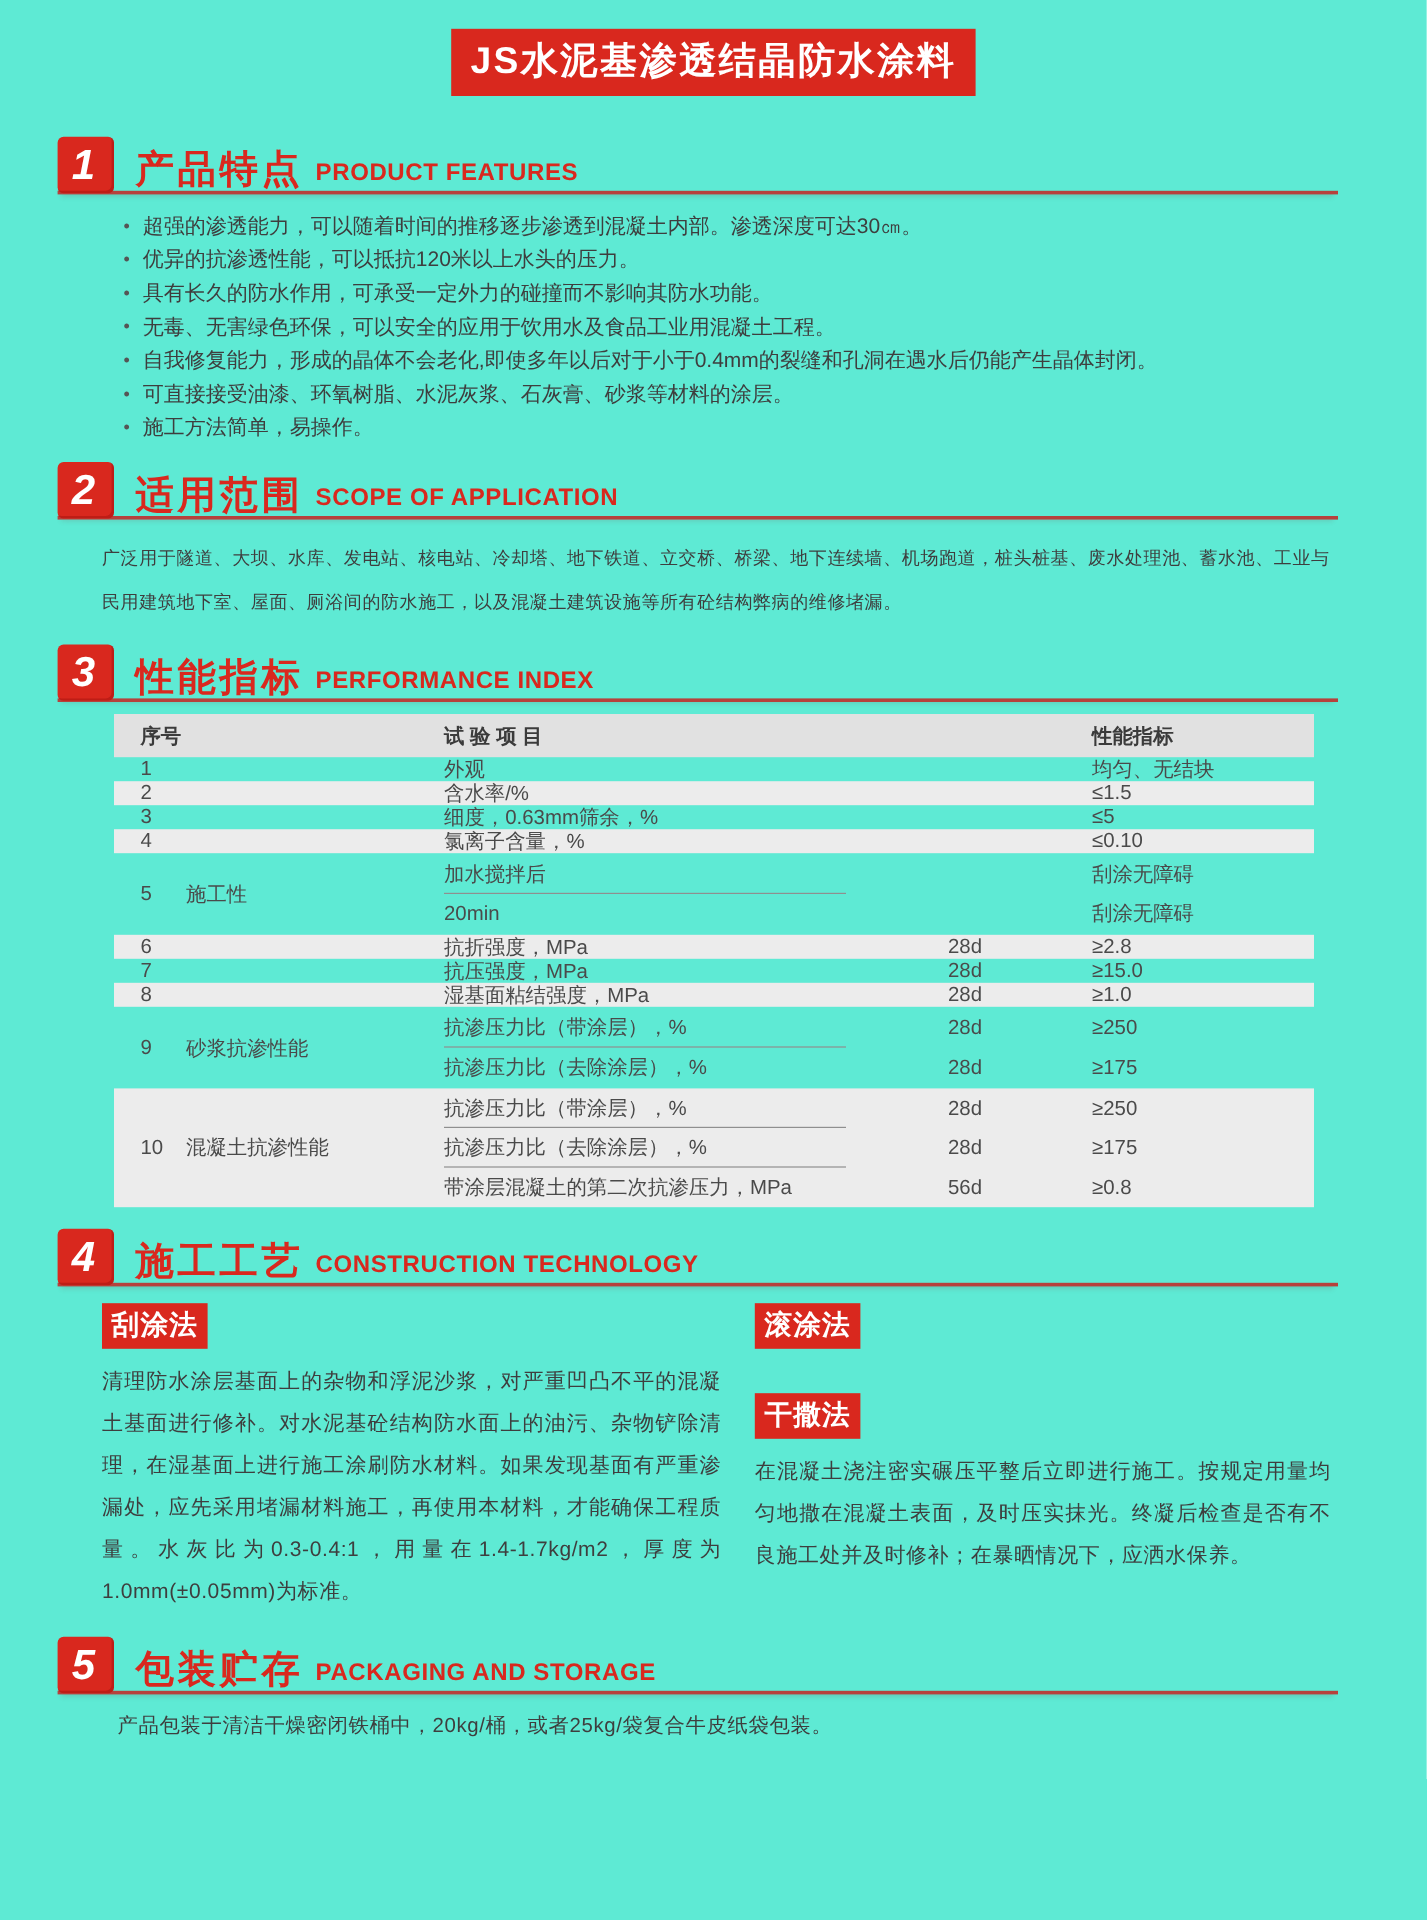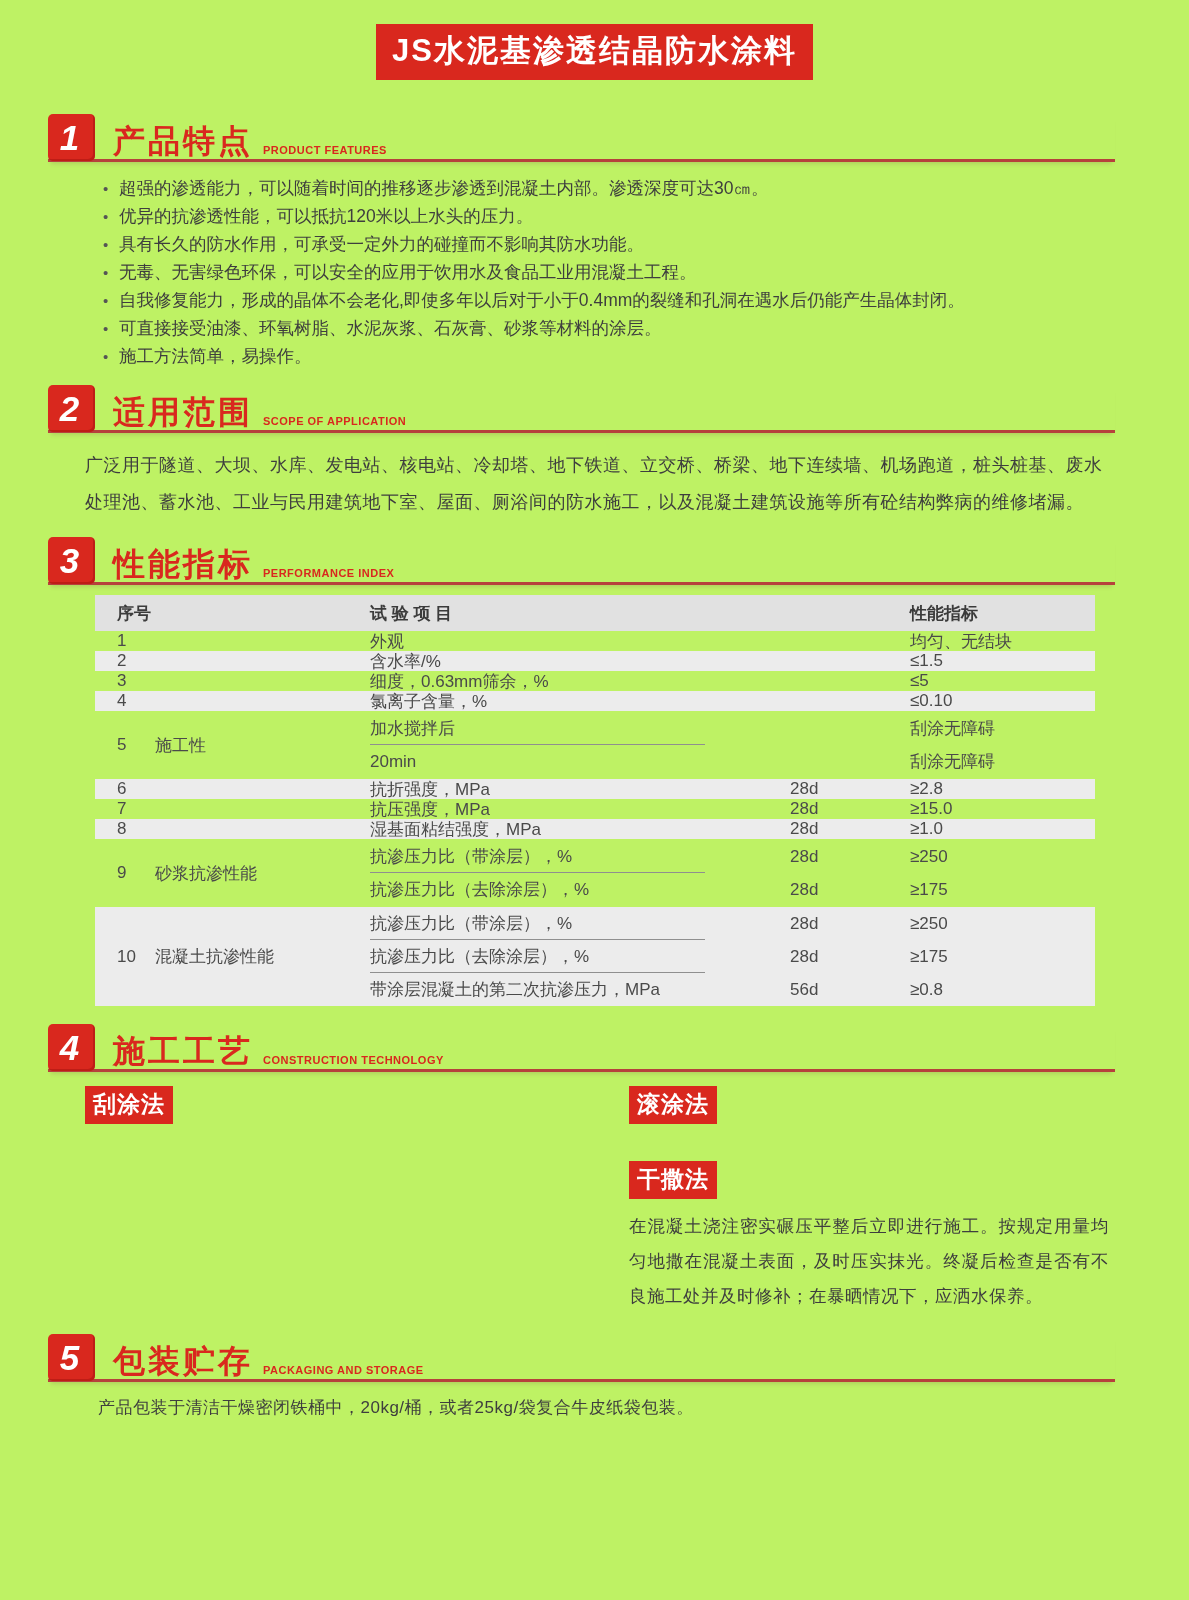--- a/index.html
+++ b/index.html
@@ -1,20 +1,20 @@
 <!DOCTYPE html>
 <html><head>
 <meta charset="utf-8">
 <style>
   * { margin:0; padding:0; box-sizing:border-box; }
   html,body { background:#ffffff; }
   body { font-family:"Liberation Sans","DejaVu Sans",sans-serif; }
   .page {
     position:relative; width:1189px; height:1600px; margin:0 auto;
-    background:#bef264; color:#3d3d3d; overflow:hidden;
+    background:#5eead4; color:#3d3d3d; overflow:hidden;
   }
   
   .title-banner {
     margin:24px auto 0; width:fit-content;
     background:#d9281e; color:#ffffff;
     font-size:31px; font-weight:bold; letter-spacing:2px;
     padding:6px 16px 8px;
   }
   
   .sec-head {
@@ -30,34 +30,34 @@
     color:#fff; font-size:35px; font-weight:bold; font-style:italic;
     display:flex; align-items:center; justify-content:center;
     padding-right:4px; margin-bottom:-2px;
     box-shadow:inset -2px -2px 0 rgba(140,10,10,0.35);
   }
   .sec-cn {
     color:#d9281e; font-size:32px; font-weight:bold;
     letter-spacing:3px; margin-left:18px; line-height:1.1;
   }
   .sec-en {
-    color:#d9281e; font-size:11px; font-weight:bold;
+    color:#d9281e; font-size:20px; font-weight:bold;
     margin-left:10px; margin-bottom:3px; letter-spacing:0.5px;
   }
   
   .bullets { list-style:none; margin:16px 60px 0 103px; }
   .bullets li {
     display:flex; font-size:17.5px; color:#3e3e3e;
     line-height:21px; margin-bottom:7px;
   }
   .bullets .dot { flex:0 0 16px; color:#555; font-size:15px; }
   
   .scope-text {
     margin:14px 80px 0 85px;
-    font-size:18px; line-height:37px; color:#3e3e3e;
+    font-size:15px; line-height:37px; color:#3e3e3e;
     letter-spacing:0.5px;
   }
   
   .ptable { margin:10px 0 0 95px; width:1000px; font-size:17px; color:#4a4a4a; }
   .trow { display:flex; align-items:stretch; }
   .trow.shade { background:#ececec; }
   .trow.thead { background:#e1e1e1; font-weight:bold; color:#3b3b3b; }
   .c1 { width:60px; flex:0 0 60px; padding-left:22px; display:flex; align-items:center; }
   .thead .c1 { }
   .c2 { width:205px; flex:0 0 205px; display:flex; align-items:center; }
@@ -309,20 +309,21 @@
 
   <div class="sec-head mt-s4">
     <div class="sec-num">4</div>
     <div class="sec-cn">施工工艺</div>
     <div class="sec-en">CONSTRUCTION TECHNOLOGY</div>
   </div>
 
   <div class="cols">
     <div class="col-left">
       <span class="badge">刮涂法</span>
+      <p class="method-text">清理防水涂层基面上的杂物和浮泥沙浆，对严重凹凸不平的混凝土基面进行修补。对水泥基砼结构防水面上的油污、杂物铲除清理，在湿基面上进行施工涂刷防水材料。如果发现基面有严重渗漏处，应先采用堵漏材料施工，再使用本材料，才能确保工程质量。水灰比为0.3-0.4:1，用量在1.4-1.7kg/m2，厚度为1.0mm(±0.05mm)为标准。</p>
     </div>
     <div class="col-right">
       <span class="badge">滚涂法</span>
       <div class="gap-roll"></div>
       <span class="badge">干撒法</span>
       <p class="method-text">在混凝土浇注密实碾压平整后立即进行施工。按规定用量均匀地撒在混凝土表面，及时压实抹光。终凝后检查是否有不良施工处并及时修补；在暴晒情况下，应洒水保养。</p>
     </div>
   </div>
 
   <div class="sec-head mt-s5">

